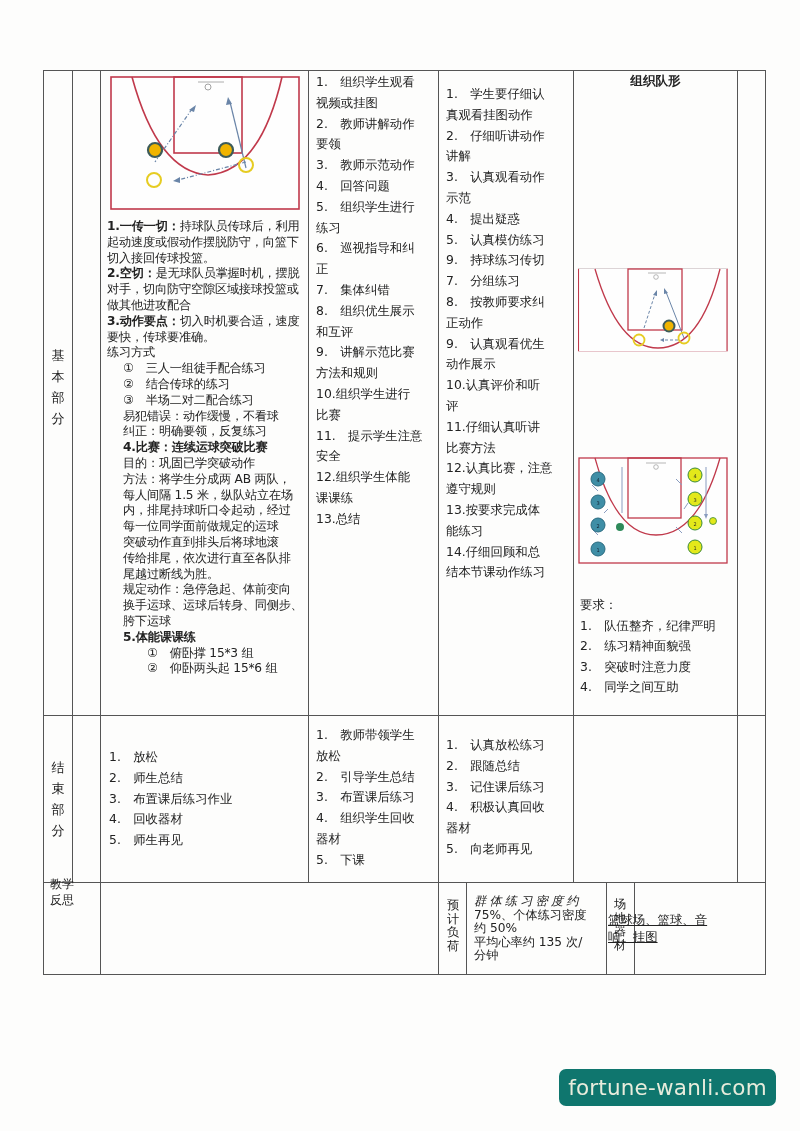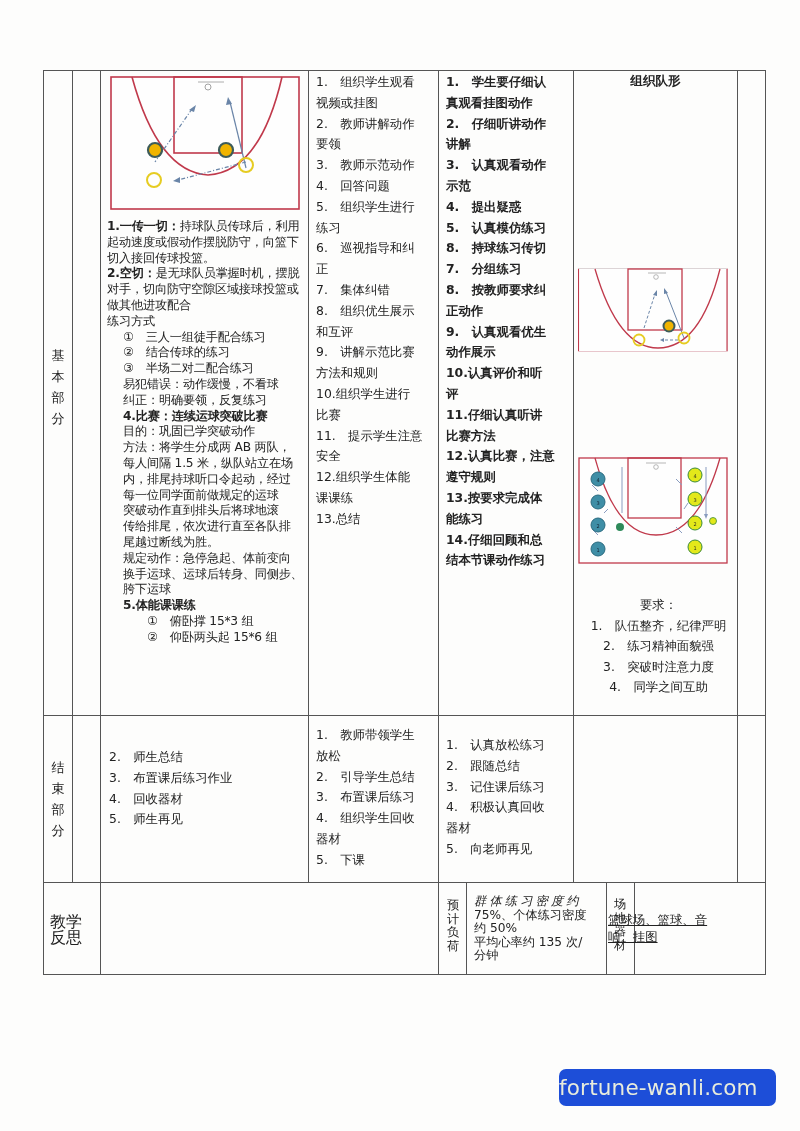--- a/index.html
+++ b/index.html
@@ -10,23 +10,23 @@
   .h { height: 1.4px; }
   .v { width: 1.4px; }
   .cell { position: absolute; font-size: 12.4px; line-height: 20.8px; }
   .vert-label { position: absolute; font-size: 13px; line-height: 21px; text-align: center; width: 20px; }
   .content-text { font-size: 12.2px; line-height: 15.8px; letter-spacing: -0.2px; }
   .content-text .b { font-weight: bold; }
   .content-text .ind2 { padding-left: 24px; }
   .list-line { white-space: nowrap; margin-left: 16px; }
   .org-title { position: absolute; font-size: 12.6px; font-weight: bold; text-align: center; }
   .court { position: absolute; }
-  .req { position: absolute; font-size: 12.4px; line-height: 20.6px; text-align: center; }
+  .req { position: absolute; font-size: 12.4px; line-height: 20.6px; }
   .small { font-size: 12.2px; line-height: 13.6px; }
-  .watermark { position: absolute; left: 559px; top: 1069px; width: 217px; height: 37px; background: #1d4ed8; border-radius: 7px; color: #e8ecdc; font-size: 21.5px; line-height: 37px; letter-spacing: 0.2px; }
+  .watermark { position: absolute; left: 559px; top: 1069px; width: 217px; height: 37px; background: #0f766e; border-radius: 7px; color: #e8ecdc; font-size: 21.5px; line-height: 37px; text-align: center; letter-spacing: 0.2px; }
 </style>
 </head>
 <body>
 
 <div class="page">
 
   <div class="line h" style="left:43px; top:70px; width:723px;"></div>
   <div class="line h" style="left:43px; top:715px; width:723px;"></div>
   <div class="line h" style="left:43px; top:882px; width:723px;"></div>
   <div class="line h" style="left:43px; top:974px; width:723px;"></div>
@@ -64,20 +64,21 @@
     <polygon points="63,105 70,101 70,107" fill="#6a85a8"></polygon>
     <circle cx="45" cy="74" r="7" fill="#f0b400" stroke="#3d5c5a" stroke-width="2.2"></circle>
     <circle cx="116" cy="74" r="7" fill="#f0b400" stroke="#3d5c5a" stroke-width="2.2"></circle>
     <circle cx="136" cy="89" r="7" fill="none" stroke="#e6cc22" stroke-width="2"></circle>
     <circle cx="44" cy="104" r="7" fill="none" stroke="#e6cc22" stroke-width="2"></circle>
   </svg>
 
   <div class="cell content-text" style="left:107px; top:219px; width:198px;">
     <div><span class="b">1.一传一切：</span><span>持球队员传球后，利用起动速度或假动作摆脱防守，向篮下切入接回传球投篮。</span></div>
     <div><span class="b">2.空切：</span><span>是无球队员掌握时机，摆脱对手，切向防守空隙区域接球投篮或做其他进攻配合</span></div>
+    <div><span class="b">3.动作要点：</span><span>切入时机要合适，速度要快，传球要准确。</span></div>
     <div>练习方式</div>
     <div class="list-line">①　三人一组徒手配合练习</div>
     <div class="list-line">②　结合传球的练习</div>
     <div class="list-line">③　半场二对二配合练习</div>
     <div class="list-line">易犯错误：动作缓慢，不看球</div>
     <div class="list-line">纠正：明确要领，反复练习</div>
     <div class="b list-line">4.比赛：连续运球突破比赛</div>
     <div class="list-line">目的：巩固已学突破动作</div>
     <div class="list-line">方法：将学生分成两 AB 两队，</div>
     <div class="list-line">每人间隔 1.5 米，纵队站立在场</div>
@@ -112,30 +113,30 @@
     <div>方法和规则</div>
     <div>10.组织学生进行</div>
     <div>比赛</div>
     <div>11.　提示学生注意</div>
     <div>安全</div>
     <div>12.组织学生体能</div>
     <div>课课练</div>
     <div>13.总结</div>
   </div>
 
-  <div class="cell" style="left:446px; top:72px; width:125px;font-weight:bold;">
+  <div class="cell" style="left:446px; top:84px; width:125px;">
     <div>1.　学生要仔细认</div>
     <div>真观看挂图动作</div>
     <div>2.　仔细听讲动作</div>
     <div>讲解</div>
     <div>3.　认真观看动作</div>
     <div>示范</div>
     <div>4.　提出疑惑</div>
     <div>5.　认真模仿练习</div>
-    <div>8.　持球练习传切</div>
+    <div>9.　持球练习传切</div>
     <div>7.　分组练习</div>
     <div>8.　按教师要求纠</div>
     <div>正动作</div>
     <div>9.　认真观看优生</div>
     <div>动作展示</div>
     <div>10.认真评价和听</div>
     <div>评</div>
     <div>11.仔细认真听讲</div>
     <div>比赛方法</div>
     <div>12.认真比赛，注意</div>
@@ -215,20 +216,21 @@
   </div>
 
   <div class="vert-label" style="left:48px; top:757px;">
     <div>结</div>
     <div>束</div>
     <div>部</div>
     <div>分</div>
   </div>
 
   <div class="cell" style="left:109px; top:747px; width:195px;">
+    <div>1.　放松</div>
     <div>2.　师生总结</div>
     <div>3.　布置课后练习作业</div>
     <div>4.　回收器材</div>
     <div>5.　师生再见</div>
   </div>
 
   <div class="cell" style="left:316px; top:725px; width:120px;">
     <div>1.　教师带领学生</div>
     <div>放松</div>
     <div>2.　引导学生总结</div>
@@ -240,21 +242,21 @@
 
   <div class="cell" style="left:446px; top:735px; width:125px;">
     <div>1.　认真放松练习</div>
     <div>2.　跟随总结</div>
     <div>3.　记住课后练习</div>
     <div>4.　积极认真回收</div>
     <div>器材</div>
     <div>5.　向老师再见</div>
   </div>
 
-  <div class="cell" style="left:50px; top:914px; width:46px; font-size:16px; line-height:16px;">
+  <div class="cell" style="left:50px; top:876px; width:46px; font-size:12px; line-height:16px;">
     <div>教学</div>
     <div>反思</div>
   </div>
 
   <div class="cell small" style="left:445px; top:899px; width:16px; text-align:center;">
     <div>预</div>
     <div>计</div>
     <div>负</div>
     <div>荷</div>
   </div>

